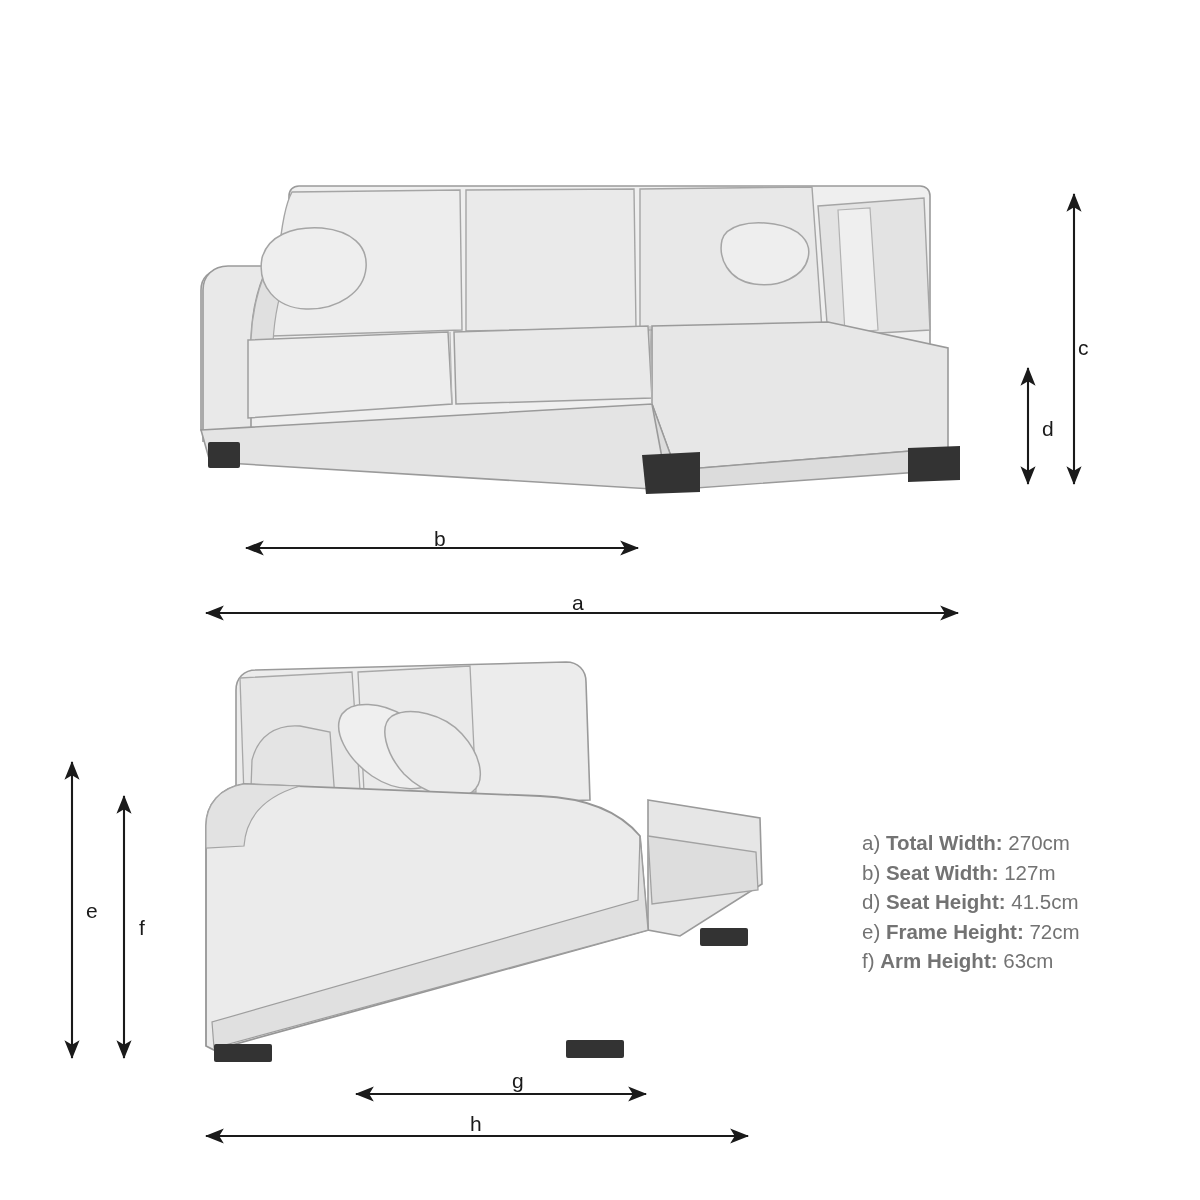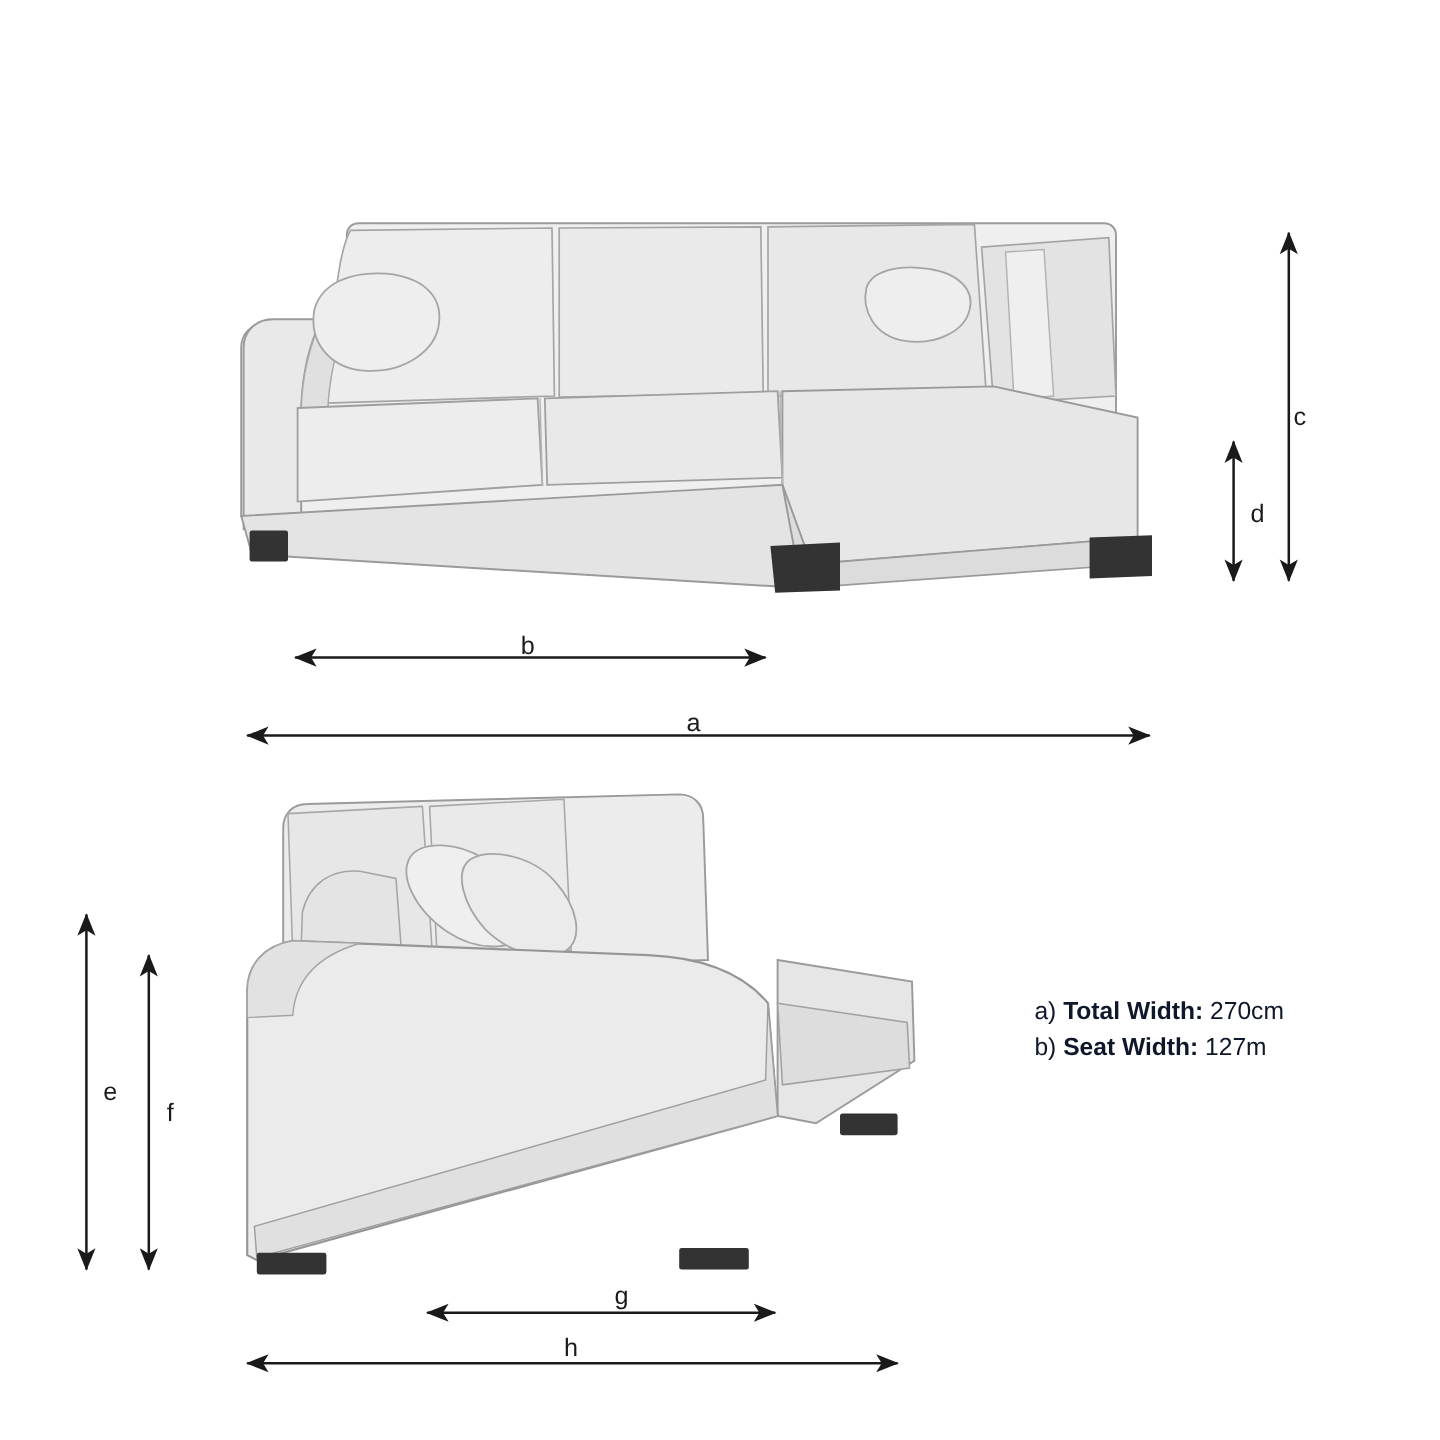--- a/index.html
+++ b/index.html
@@ -31,21 +31,21 @@
   }
   #legend {
     position: absolute;
     left: 862px;
     top: 828px;
     width: 320px;
   }
   #legend .legend-row {
     font-family: "Liberation Sans", sans-serif;
     font-size: 20.5px;
-    color: #0f172a;
+    color: #737373;
     line-height: 29.5px;
     white-space: nowrap;
   }
   #legend .legend-key {
     font-weight: normal;
   }
   #legend .legend-name {
     font-weight: bold;
   }
   #legend .legend-value {
@@ -170,15 +170,30 @@
     <div class="legend-row">
       <span class="legend-key">a)</span>
       <span class="legend-name">Total Width:</span>
       <span class="legend-value">270cm</span>
     </div>
     <div class="legend-row">
       <span class="legend-key">b)</span>
       <span class="legend-name">Seat Width:</span>
       <span class="legend-value">127m</span>
     </div>
+    <div class="legend-row">
+      <span class="legend-key">d)</span>
+      <span class="legend-name">Seat Height:</span>
+      <span class="legend-value">41.5cm</span>
+    </div>
+    <div class="legend-row">
+      <span class="legend-key">e)</span>
+      <span class="legend-name">Frame Height:</span>
+      <span class="legend-value">72cm</span>
+    </div>
+    <div class="legend-row">
+      <span class="legend-key">f)</span>
+      <span class="legend-name">Arm Height:</span>
+      <span class="legend-value">63cm</span>
+    </div>
   </div>
 
 </div>
 
 </body></html>

